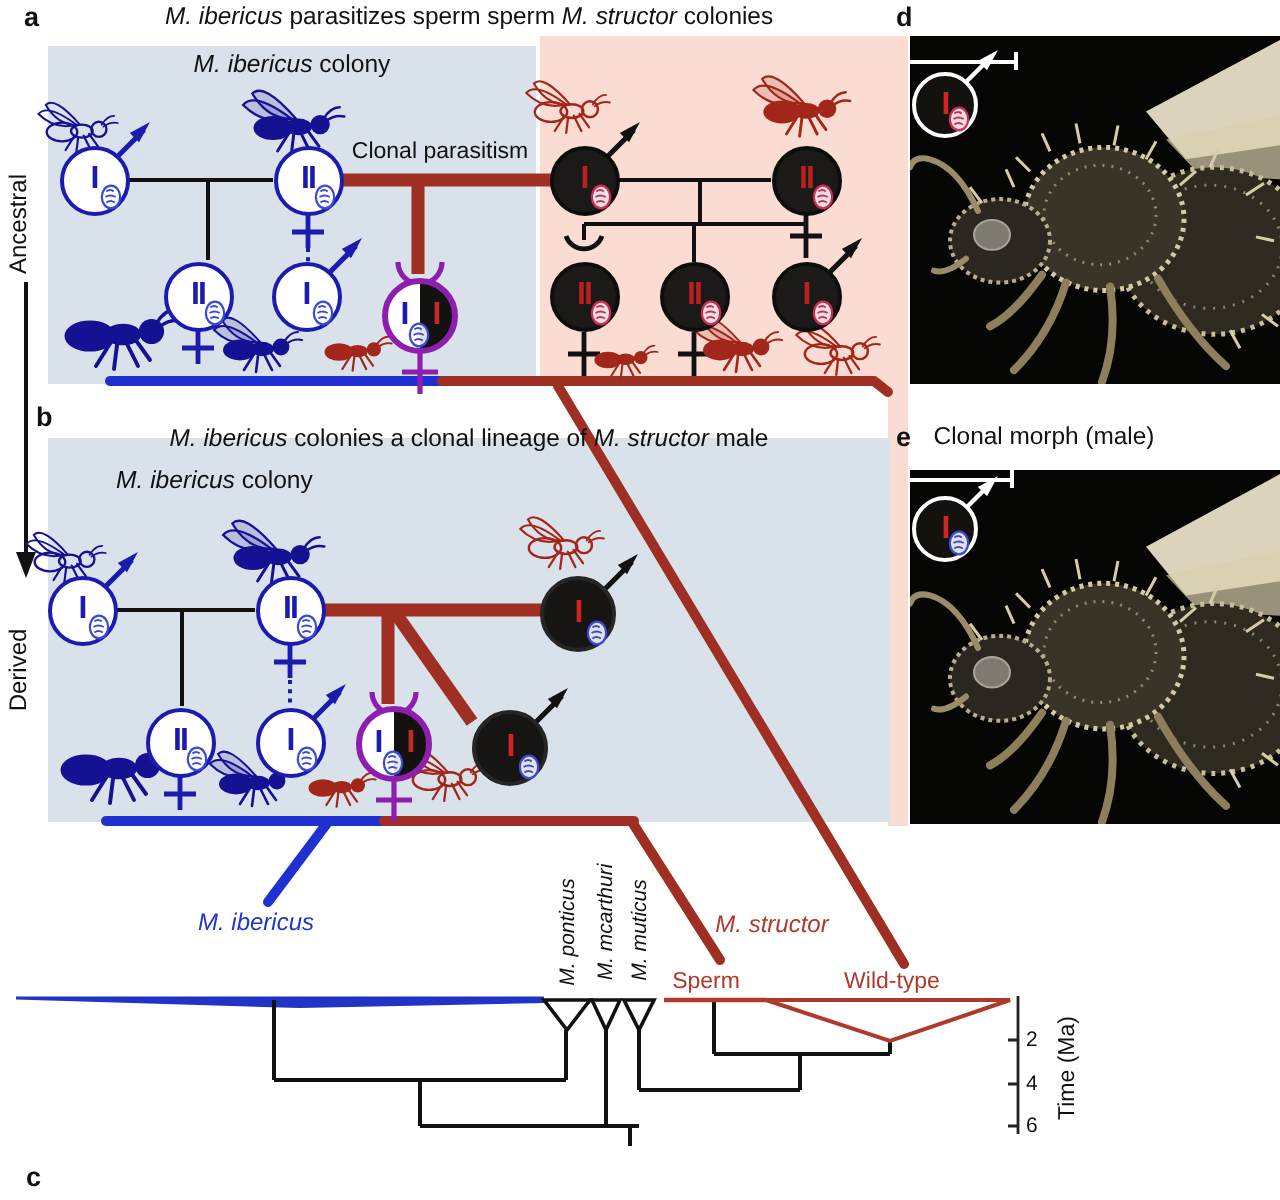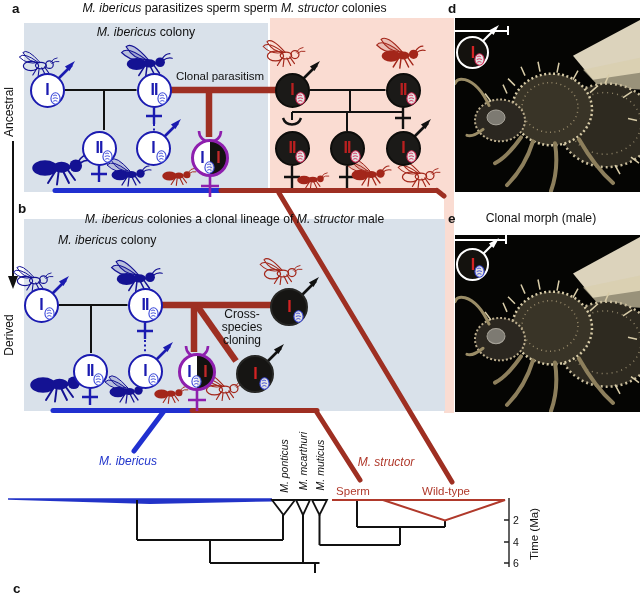--- a/index.html
+++ b/index.html
@@ -394,29 +394,24 @@
   </div>
   <div class="abs smalllabel" style="left:160px;top:70px;width:120px;text-align:center;">Clonal parasitism</div>
 
   <div class="abs panel-letter" style="left:18px;top:201px;">b</div>
   <div class="abs ptitle" style="left:24px;top:212px;width:421px;">
     <span class="it">M. ibericus</span><span> colonies a clonal lineage of </span><span class="it">M. structor</span><span> male</span>
   </div>
   <div class="abs boxlabel" style="left:58px;top:233px;text-align:left;">
     <span class="it">M. ibericus</span><span> colony</span>
   </div>
-  <div class="abs smalllabel" style="left:196px;top:308px;width:92px;text-align:center;line-height:13px;font-size:12px;">
-    <div>Cross-</div>
-    <div>species</div>
-    <div>cloning</div>
-  </div>
 
   <div class="abs panel-letter" style="left:448px;top:1px;">d</div>
   <div class="abs panel-letter" style="left:448px;top:211px;">e</div>
-  <div class="abs ptitle" style="left:455px;top:211px;width:172px;">Clonal morph (male)</div>
+  <div class="abs ptitle" style="left:436px;top:211px;width:172px;">Clonal morph (male)</div>
 
   <div class="abs smalllabel rotc" style="left:9px;top:112px;font-size:12px;">Ancestral</div>
   <div class="abs smalllabel rotc" style="left:9px;top:335px;font-size:12px;">Derived</div>
 
   <div class="abs smalllabel it treelabel-blue ctr" style="left:128px;top:461px;font-size:12px;">M. ibericus</div>
   <div class="abs species rotc" style="left:284px;top:466px;">M. ponticus</div>
   <div class="abs species rotc" style="left:303px;top:461px;">M. mcarthuri</div>
   <div class="abs species rotc" style="left:320px;top:465px;">M. muticus</div>
   <div class="abs smalllabel it treelabel-red ctr" style="left:386px;top:462px;font-size:12px;">M. structor</div>
   <div class="abs smalllabel treelabel-red ctr" style="left:353px;top:491px;">Sperm</div>

